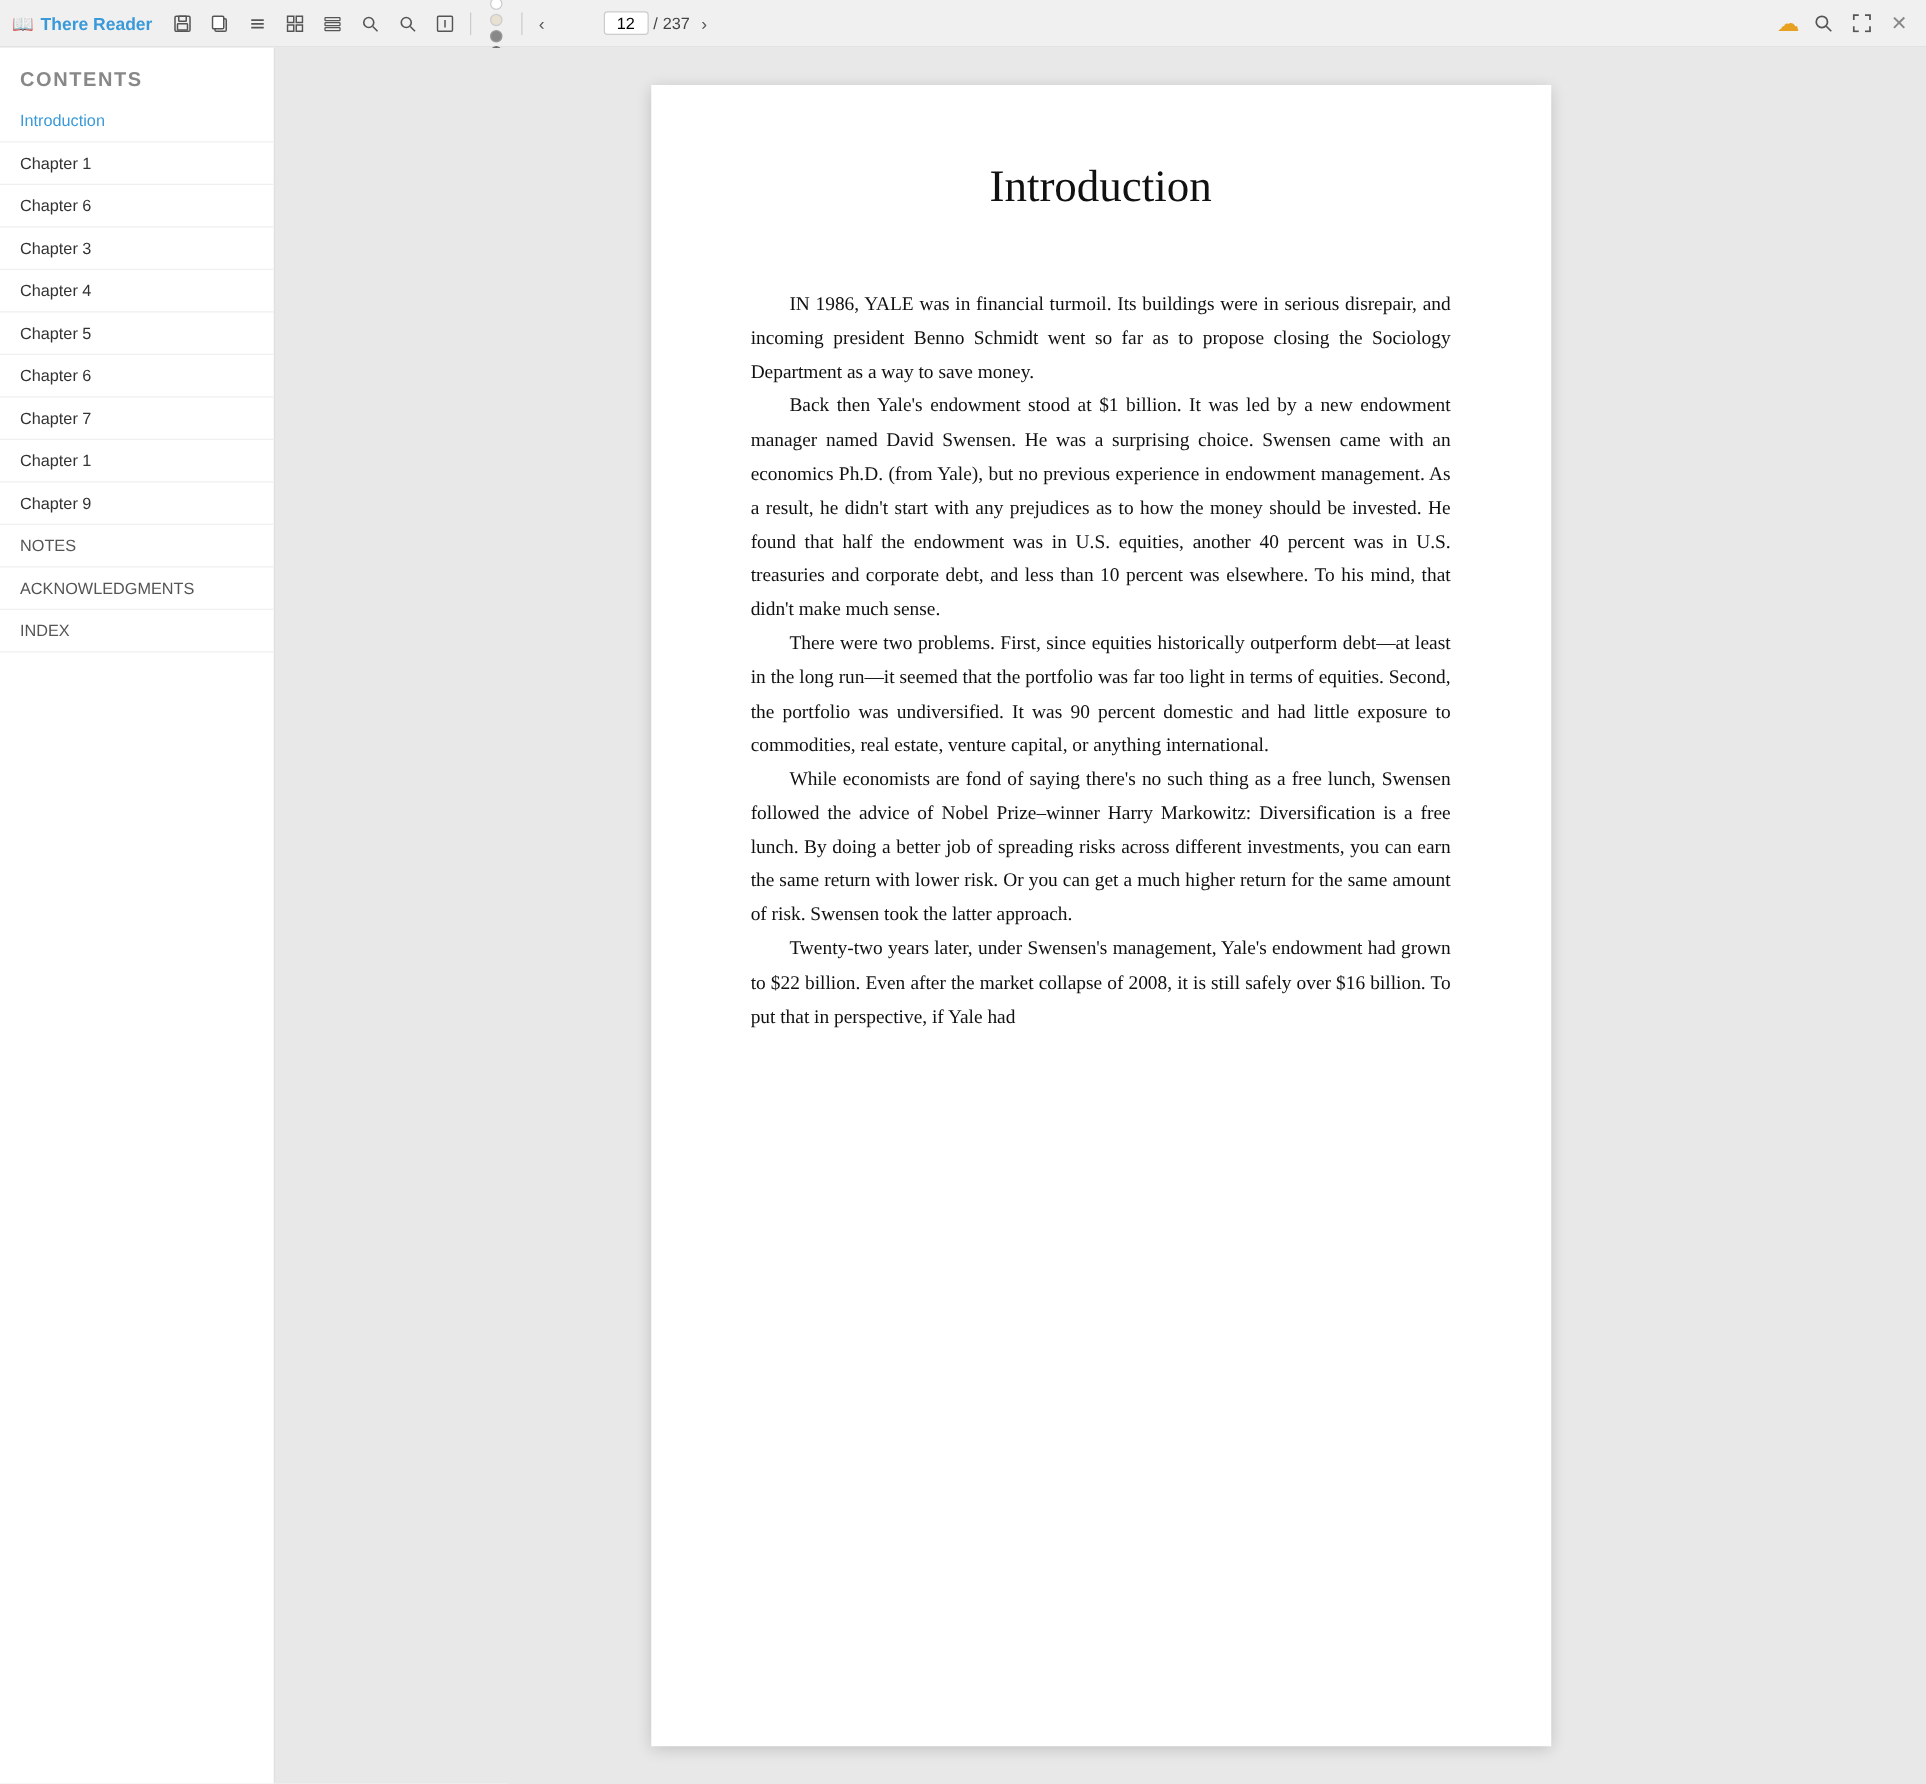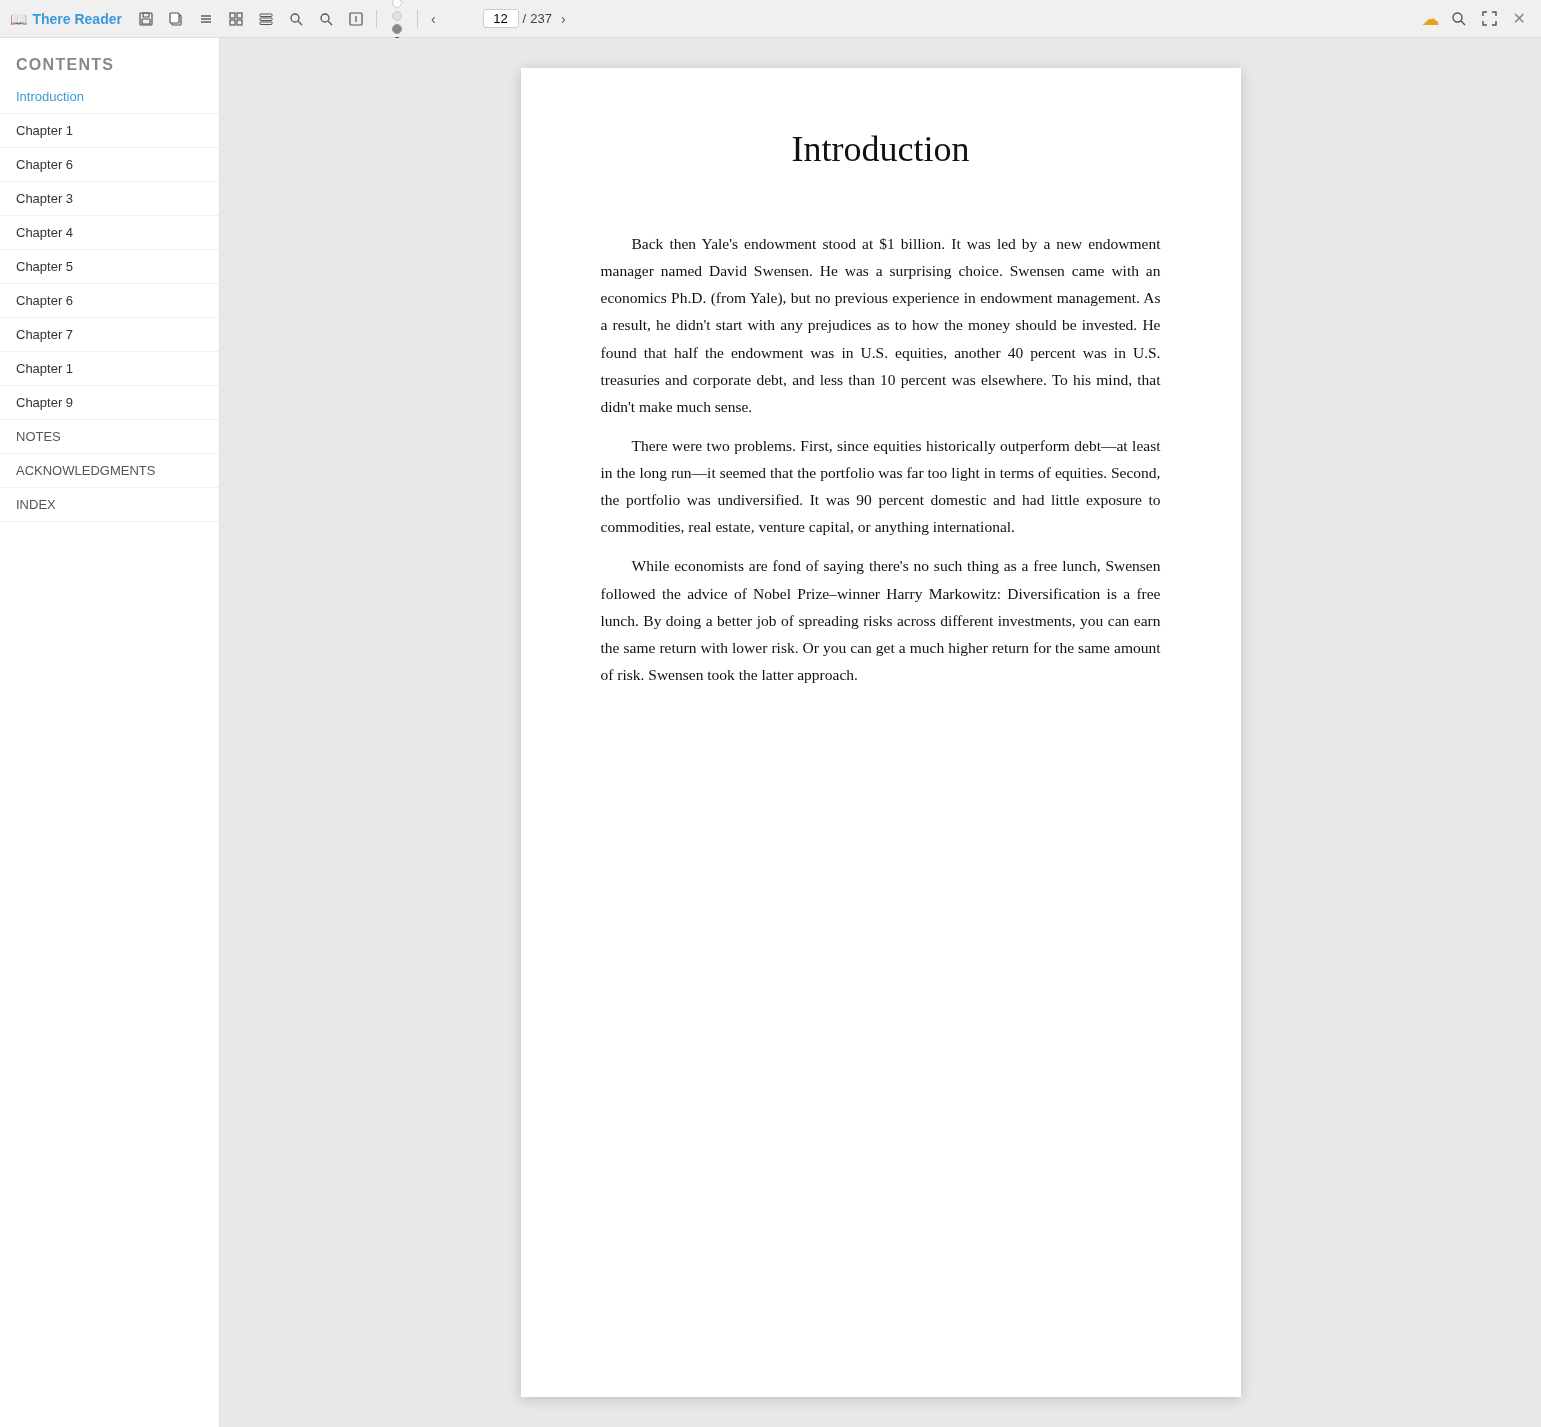--- a/index.html
+++ b/index.html
@@ -58,21 +58,21 @@
     }
     .chapter-title {
       font-size: 36px; font-weight: 400; text-align: center;
       margin-bottom: 60px; font-family: Georgia, serif; color: #111;
     }
     .book-text {
       font-family: Georgia, serif; font-size: 15.5px; line-height: 1.75;
       color: #111; text-align: justify;
     }
     .book-text p { margin-bottom: 0; text-indent: 2em; }
-    .book-text p + p { margin-top: 12px; }
+    .book-text p + p { margin-top: 0; }
     .small-caps { font-variant: small-caps; font-size: 1em; }
   </style>
 </head>
 <body>
 
 <div id="toolbar">
   <div class="app-name">
     <span>📖</span>
     <span>There Reader</span>
   </div>
@@ -197,20 +197,22 @@
     <a class="sidebar-item">Chapter 9</a>
     <a class="sidebar-item notes">NOTES</a>
     <a class="sidebar-item ack">ACKNOWLEDGMENTS</a>
     <a class="sidebar-item index">INDEX</a>
   </div>
 
   <div id="content-area">
     <div id="page">
       <h1 class="chapter-title">Introduction</h1>
       <div class="book-text">
+        <p><span class="small-caps">IN 1986, YALE</span> was in financial turmoil. Its buildings were in serious disrepair, and incoming president Benno Schmidt went so far as to propose closing the Sociology Department as a way to save money.</p>
         <p>Back then Yale's endowment stood at $1 billion. It was led by a new endowment manager named David Swensen. He was a surprising choice. Swensen came with an economics Ph.D. (from Yale), but no previous experience in endowment management. As a result, he didn't start with any prejudices as to how the money should be invested. He found that half the endowment was in U.S. equities, another 40 percent was in U.S. treasuries and corporate debt, and less than 10 percent was elsewhere. To his mind, that didn't make much sense.</p>
         <p>There were two problems. First, since equities historically outperform debt—at least in the long run—it seemed that the portfolio was far too light in terms of equities. Second, the portfolio was undiversified. It was 90 percent domestic and had little exposure to commodities, real estate, venture capital, or anything international.</p>
         <p>While economists are fond of saying there's no such thing as a free lunch, Swensen followed the advice of Nobel Prize–winner Harry Markowitz: Diversification is a free lunch. By doing a better job of spreading risks across different investments, you can earn the same return with lower risk. Or you can get a much higher return for the same amount of risk. Swensen took the latter approach.</p>
+        <p>Twenty-two years later, under Swensen's management, Yale's endowment had grown to $22 billion. Even after the market collapse of 2008, it is still safely over $16 billion. To put that in perspective, if Yale had</p>
       </div>
     </div>
   </div>
 
 </div>
 
 </body></html>

